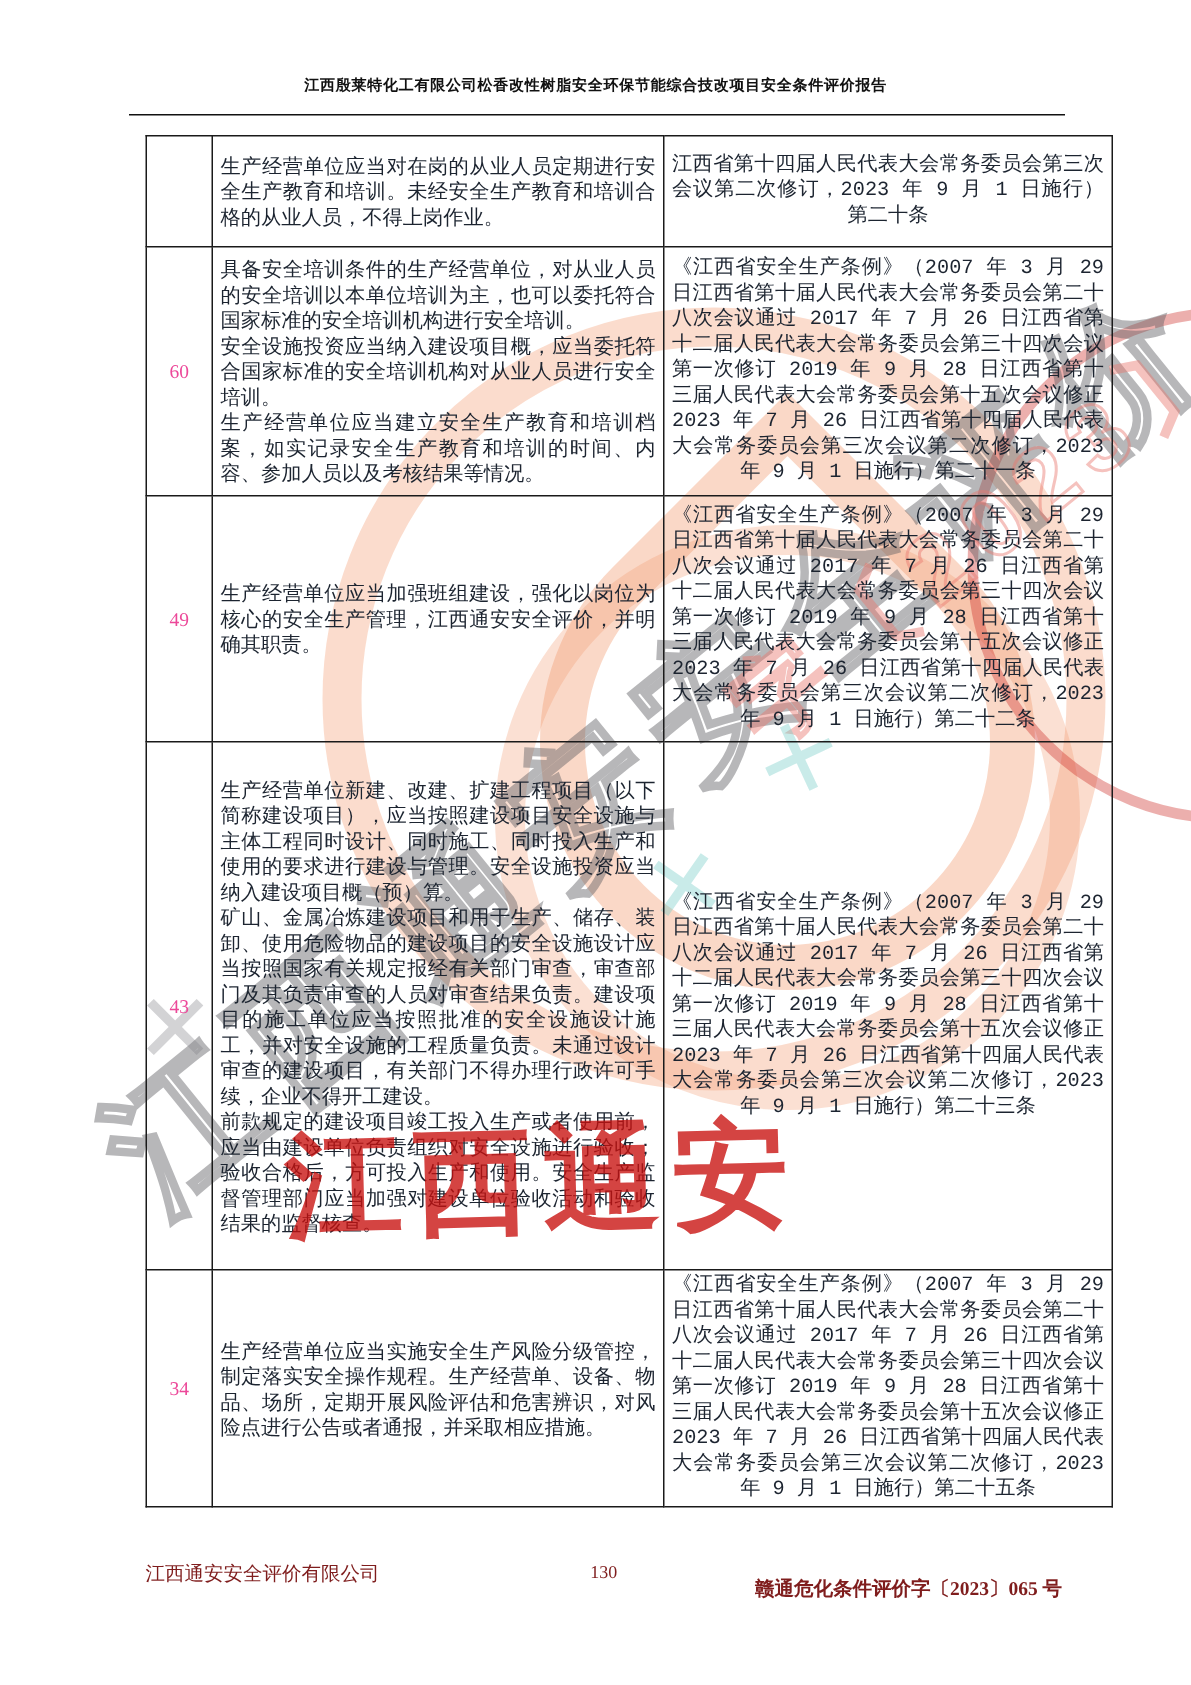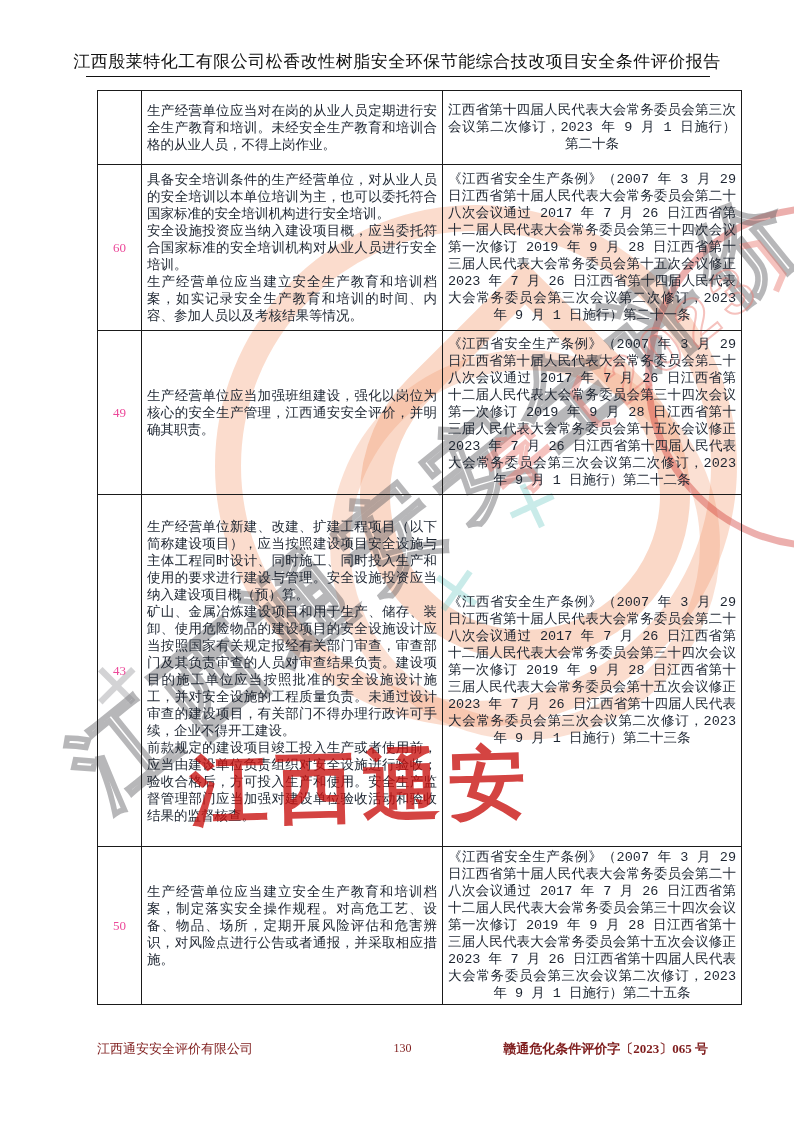--- a/index.html
+++ b/index.html
@@ -1,21 +1,21 @@
 <!DOCTYPE html>
 <html><head>
 <meta charset="utf-8">
 <style>
   html,body{margin:0;padding:0;}
   body{width:794px;height:1123px;background:#ffffff;font-family:"Liberation Serif","DejaVu Serif",serif;}
   #page{position:relative;width:794px;height:1123px;overflow:hidden;background:#fff;}
 
   
   .header-title{position:absolute;top:50px;left:0;width:794px;text-align:center;
-    font-size:17px;font-weight:normal;color:#111;letter-spacing:.5px;z-index:3;}
+    font-size:10px;font-weight:bold;color:#111;letter-spacing:.5px;z-index:3;}
   .header-rule{position:absolute;top:76px;left:86px;width:624px;height:0;
     border-top:1.6px solid #111;z-index:3;}
 
   
   .wm{position:absolute;pointer-events:none;}
   .wm-ring-a{left:215px;top:205px;width:470px;height:470px;border-radius:50%;
     border:26px solid rgba(243,153,108,0.34);}
   .wm-ring-b{left:330px;top:350px;width:350px;height:350px;border-radius:50%;
     border:20px solid rgba(243,153,108,0.30);}
   .wm-flame{left:360px;top:330px;width:270px;height:270px;
@@ -52,21 +52,21 @@
   .law-table td.content{width:290px;text-align:justify;}
   .law-table td.basis{width:288px;text-align:justify;text-align-last:center;font-family:Liberation Mono, monospace;}
   .law-table td.content p{margin:0;}
   .law-table tr.cut td{border-bottom:1.4px solid #1a1a1a;}
 
   
   .footer{position:absolute;top:1040px;left:97px;width:611px;height:20px;z-index:3;
     font-size:13px;color:#7f1d1d;}
   .footer .f-left{position:absolute;left:0;top:0;}
   .footer .f-center{position:absolute;left:0;width:100%;text-align:center;top:1px;font-size:12px;}
-  .footer .f-right{position:absolute;right:0;top:0;font-weight:bold;text-align:right;}
+  .footer .f-right{position:absolute;right:0;top:10px;font-weight:bold;text-align:right;}
 </style>
 </head>
 <body>
 
 <div id="page">
 
   <div class="wm wm-ring-a"></div>
   <div class="wm wm-ring-b"></div>
   <div class="wm wm-flame"></div>
   <div class="wm wm-red-ring"></div>
@@ -108,23 +108,23 @@
         <tr style="height: 352px;">
           <td class="num">43</td>
           <td class="content">
             <p>生产经营单位新建、改建、扩建工程项目（以下简称建设项目），应当按照建设项目安全设施与主体工程同时设计、同时施工、同时投入生产和使用的要求进行建设与管理。安全设施投资应当纳入建设项目概（预）算。</p>
             <p>矿山、金属冶炼建设项目和用于生产、储存、装卸、使用危险物品的建设项目的安全设施设计应当按照国家有关规定报经有关部门审查，审查部门及其负责审查的人员对审查结果负责。建设项目的施工单位应当按照批准的安全设施设计施工，并对安全设施的工程质量负责。未通过设计审查的建设项目，有关部门不得办理行政许可手续，企业不得开工建设。</p>
             <p>前款规定的建设项目竣工投入生产或者使用前，应当由建设单位负责组织对安全设施进行验收；验收合格后，方可投入生产和使用。安全生产监督管理部门应当加强对建设单位验收活动和验收结果的监督核查。</p>
           </td>
           <td class="basis">《江西省安全生产条例》（2007 年 3 月 29 日江西省第十届人民代表大会常务委员会第二十八次会议通过 2017 年 7 月 26 日江西省第十二届人民代表大会常务委员会第三十四次会议第一次修订 2019 年 9 月 28 日江西省第十三届人民代表大会常务委员会第十五次会议修正 2023 年 7 月 26 日江西省第十四届人民代表大会常务委员会第三次会议第二次修订，2023 年 9 月 1 日施行）第二十三条</td>
         </tr>
         <tr style="height: 154px;">
-          <td class="num">50</td>
+          <td class="num">34</td>
           <td class="content">
-            <p>生产经营单位应当建立安全生产教育和培训档案，制定落实安全操作规程。对高危工艺、设备、物品、场所，定期开展风险评估和危害辨识，对风险点进行公告或者通报，并采取相应措施。</p>
+            <p>生产经营单位应当实施安全生产风险分级管控，制定落实安全操作规程。生产经营单、设备、物品、场所，定期开展风险评估和危害辨识，对风险点进行公告或者通报，并采取相应措施。</p>
           </td>
           <td class="basis">《江西省安全生产条例》（2007 年 3 月 29 日江西省第十届人民代表大会常务委员会第二十八次会议通过 2017 年 7 月 26 日江西省第十二届人民代表大会常务委员会第三十四次会议第一次修订 2019 年 9 月 28 日江西省第十三届人民代表大会常务委员会第十五次会议修正 2023 年 7 月 26 日江西省第十四届人民代表大会常务委员会第三次会议第二次修订，2023 年 9 月 1 日施行）第二十五条</td>
         </tr>
       </tbody>
   </table>
 
   <div class="footer">
     <span class="f-left">江西通安安全评价有限公司</span>
     <span class="f-center">130</span>
     <span class="f-right">赣通危化条件评价字〔2023〕065 号</span>

